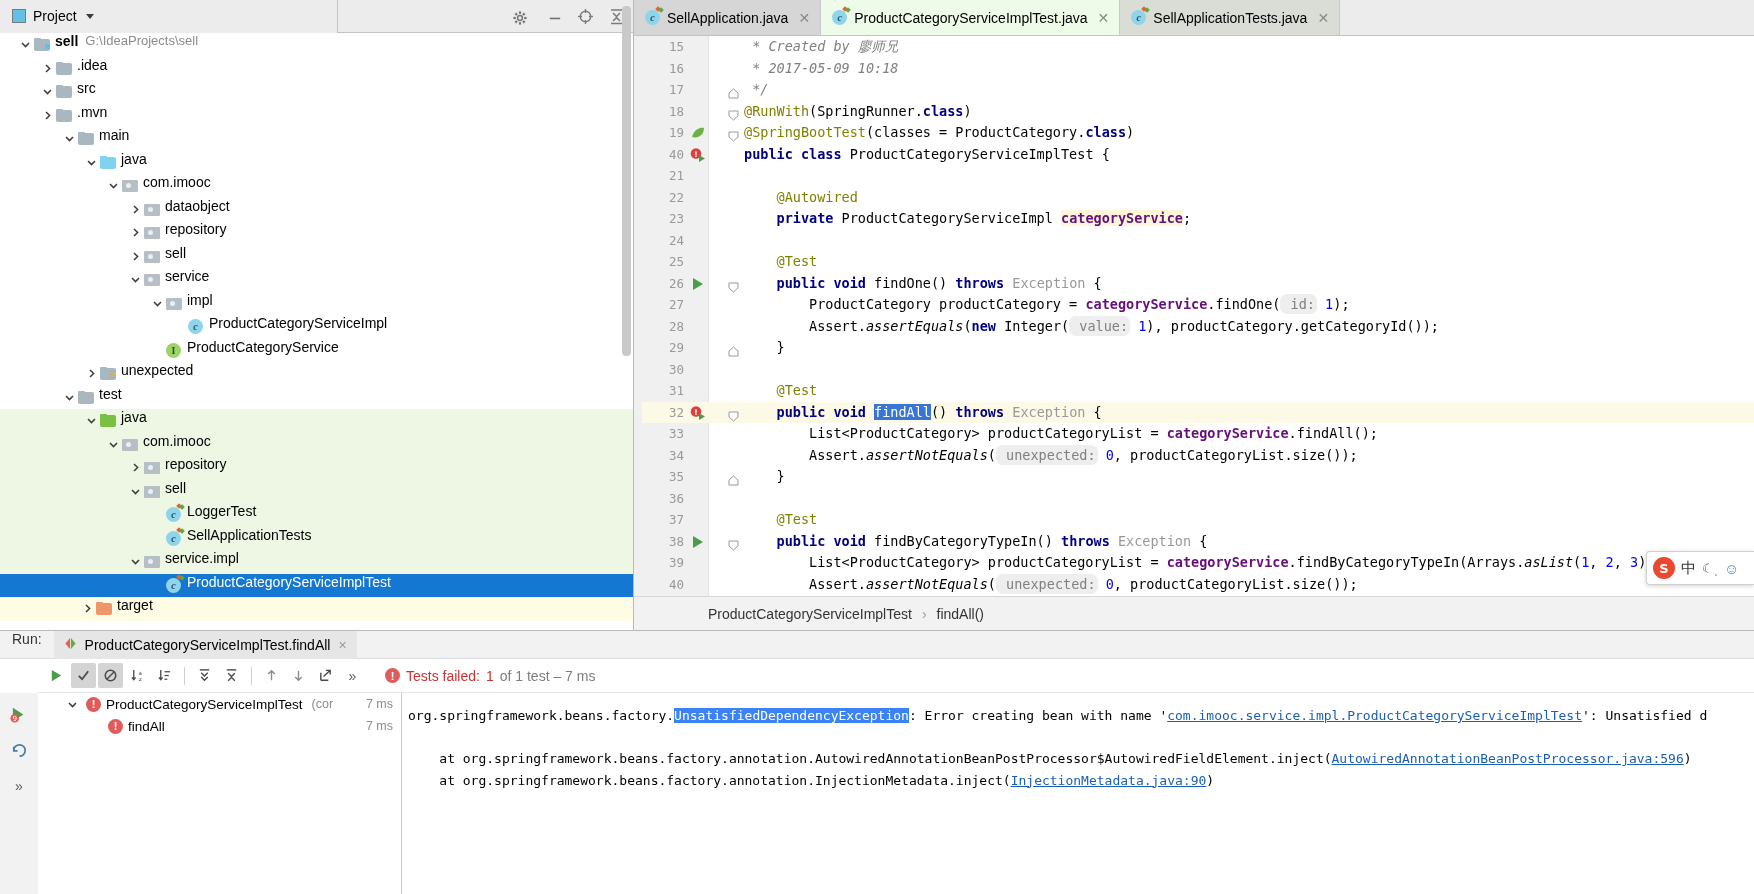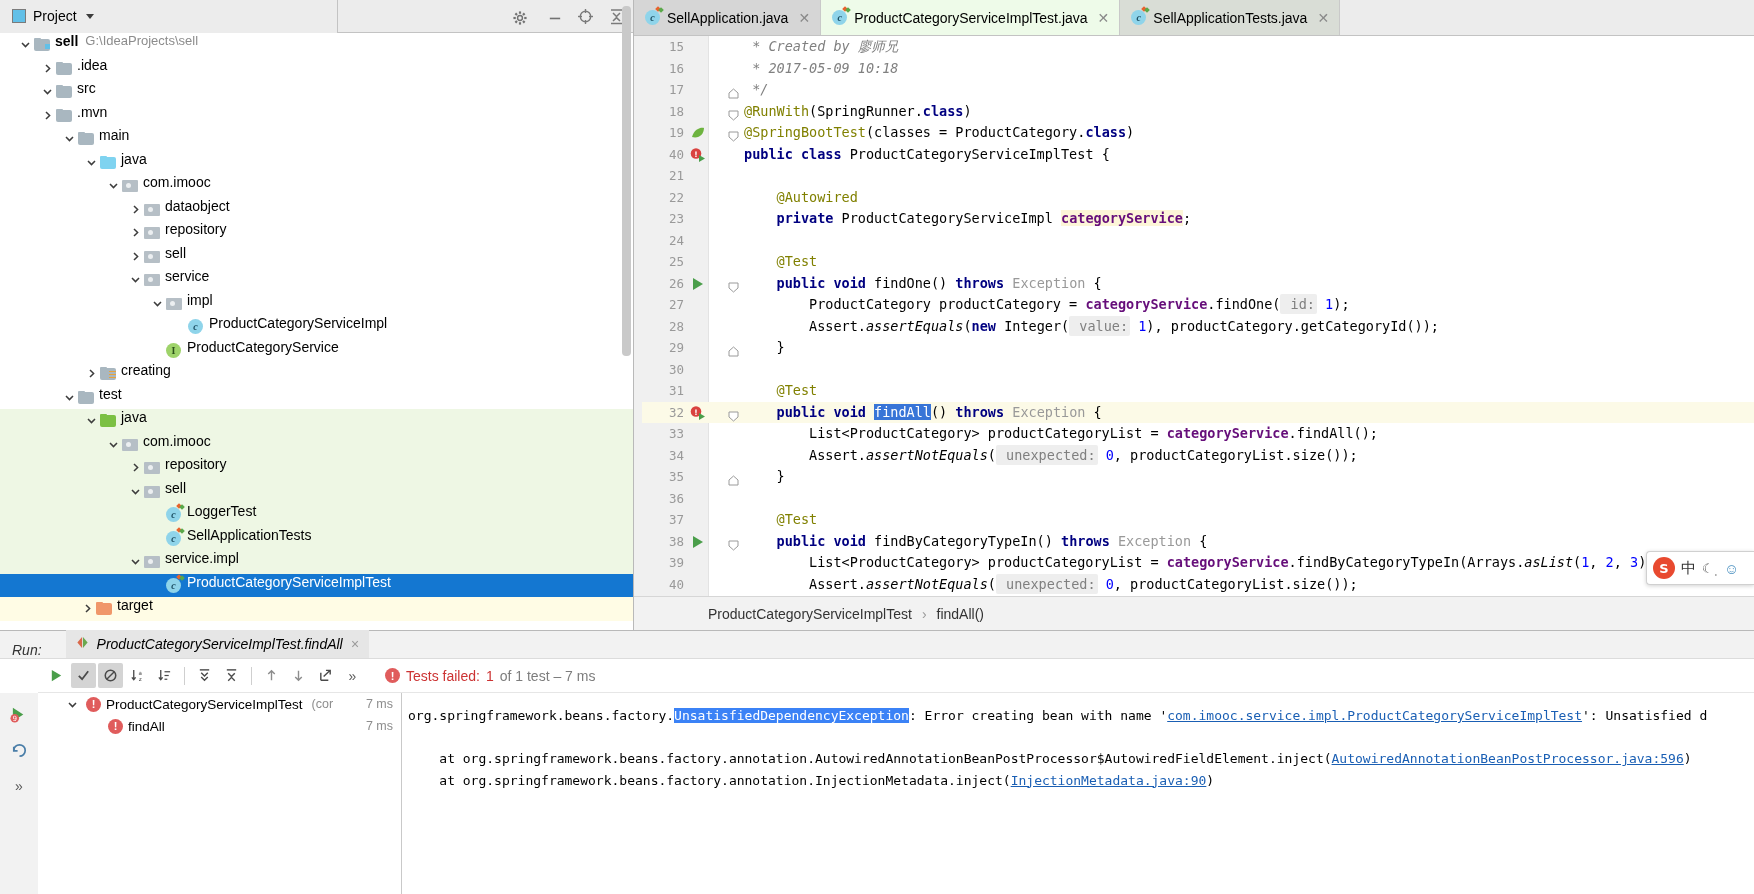--- a/index.html
+++ b/index.html
@@ -135,21 +135,21 @@
 
   
   .kw { color:#000080; font-weight:bold; }
   .ann { color:#808000; }
   .cmt { color:#808080; font-style:italic; }
   .num { color:#0000ff; }
   .fld2 { color:#660e7a; font-weight:bold; }
   .mth { color:#000000; font-style:italic; }
   .typ { color:#000000; }
   .dim { color:#999999; }
-  .hint { background:#eeeeee; color:#808080; border-radius:2px; padding:2px 2px; }
+  .hint { background:#eeeeee; color:#808080; border-radius:7px; padding:2px 2px; }
   .hlbg { background:#fdf6d8; }
   .selbg { background:#3875d7; color:#ffffff; }
 
   #breadcrumb {
     position:absolute; bottom:0; left:0; right:0; height:34px;
     background:#f2f2f2; border-top:1px solid #d6d6d6;
     display:flex; align-items:center; padding-left:74px; gap:10px;
     font-size:14px; color:#333;
   }
   #breadcrumb .sep { color:#9a9a9a; }
@@ -170,22 +170,22 @@
   #ime-bar .cn { font-size:15px; color:#333; }
   #ime-bar .moon { font-size:13px; color:#555; }
   #ime-bar .smile { font-size:15px; color:#4a90c0; }
 
   
   #run-panel {
     position:absolute; left:0; top:630px; right:0; bottom:0;
     background:#ffffff; border-top:1px solid #b9b9b9;
   }
   #run-tabrow {
-    height:28px; background:#f2f2f2; display:flex; align-items:flex-end;
-    padding-left:12px; gap:12px; border-bottom:1px solid #dcdcdc;font-style:italic;
+    height:28px; background:#f2f2f2; display:flex; align-items:flex-start;
+    padding-left:12px; gap:0px; border-bottom:1px solid #dcdcdc;
   }
   #run-label { font-size:14px; color:#333; margin-right:12px; }
   #run-tab {
     display:flex; align-items:center; gap:8px; height:28px;
     background:#e6e6e6; padding:0 10px; font-size:14px;
   }
   #run-body { position:absolute; top:28px; left:0; right:0; bottom:0; display:flex; }
   #run-content { flex:1; position:relative; }
   #run-toolbar {
     height:34px; display:flex; align-items:center; gap:2px;
@@ -423,21 +423,21 @@
           <span class="twist">
             <svg width="11" height="11" viewBox="0 0 11 11">
               <path d="M4 2 L7.6 5.5 L4 9" fill="none" stroke="#3c3c3c" stroke-width="1.5"></path>
             </svg>
           </span>
           <span class="ticon">
             <span class="fld grey" style="position:relative">
               <span class="res-lines"></span>
             </span>
           </span>
-          <span class="tlabel">creating</span>
+          <span class="tlabel">unexpected</span>
         </div>
         <div class="trow">
           <span style="display:inline-block;width:56px"></span>
           <span class="twist">
             <svg width="11" height="11" viewBox="0 0 11 11">
               <path d="M2 4 L5.5 7.6 L9 4" fill="none" stroke="#3c3c3c" stroke-width="1.5"></path>
             </svg>
           </span>
           <span class="ticon">
             <span class="fld grey"></span>

